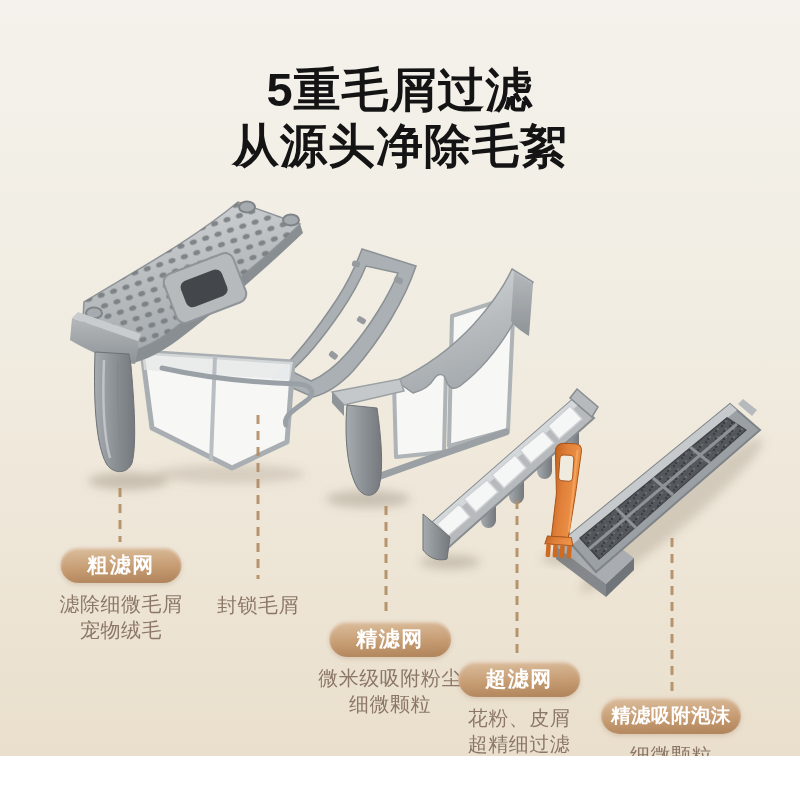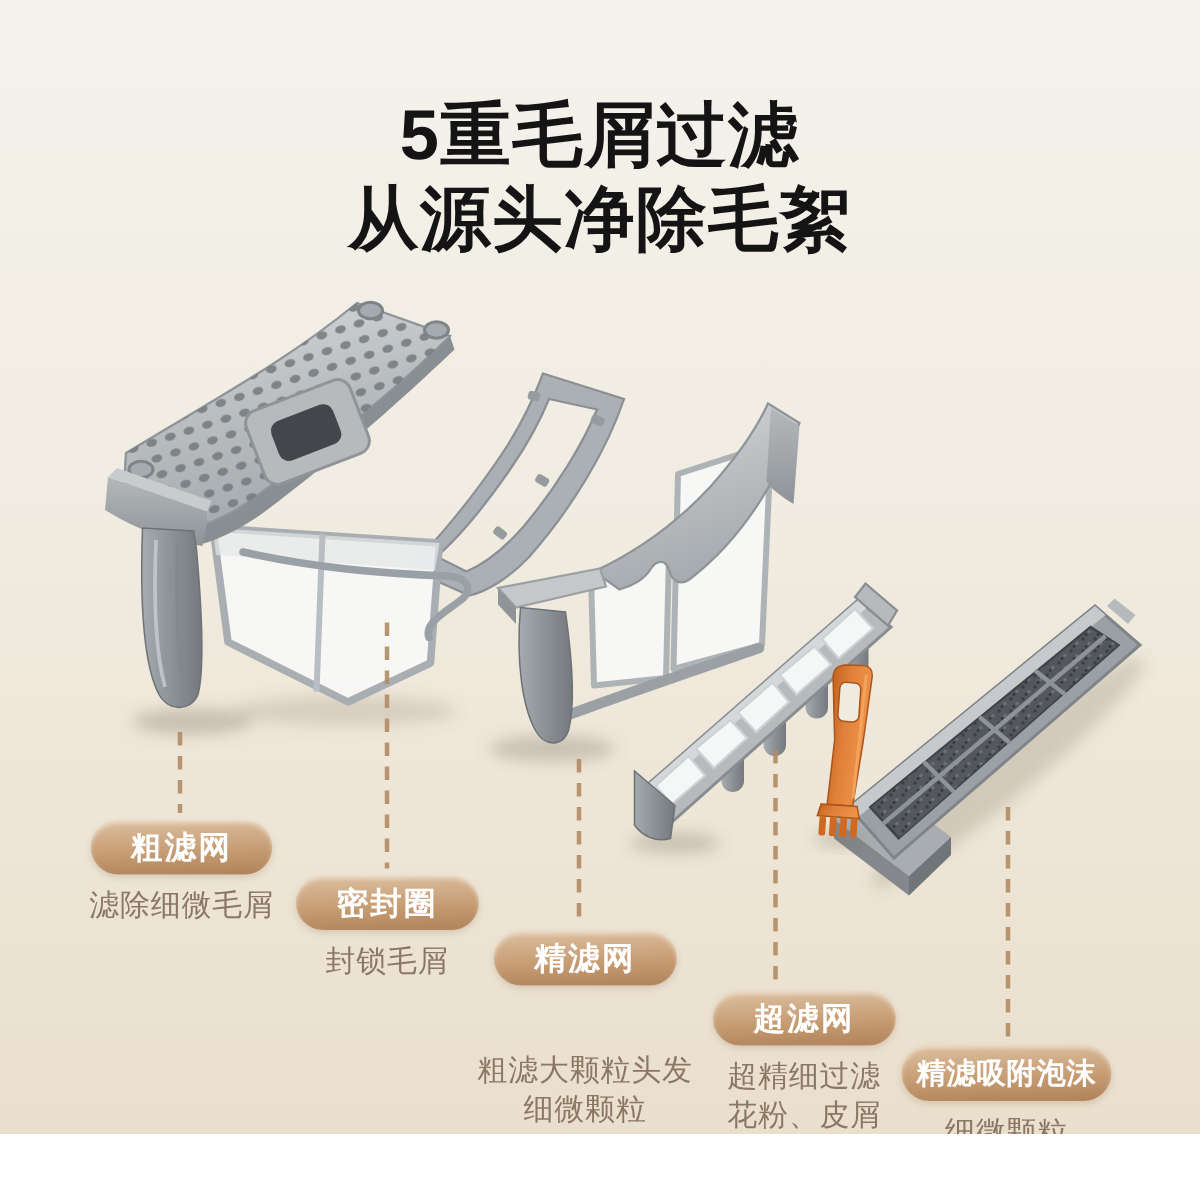--- a/index.html
+++ b/index.html
@@ -11,22 +11,22 @@
          color:#141414;font-size:47px;font-weight:900;line-height:56px;letter-spacing:1px;}
   .label-group{position:absolute;display:flex;flex-direction:column;align-items:center;
                transform:translateX(-50%);white-space:nowrap;}
   .badge{display:inline-block;padding:4px 27px;border-radius:22px;
          background:linear-gradient(178deg,#dcc0a0 0%,#c79d74 55%,#b0835a 100%);
          box-shadow:inset 0 2px 3px rgba(255,255,255,.45),0 2px 4px rgba(150,120,90,.25);
          color:#ffffff;font-size:21px;font-weight:700;letter-spacing:1.5px;}
   .badge.wide{padding:5px 10px;font-size:19.5px;letter-spacing:0.5px;}
   .desc{margin-top:8px;text-align:center;color:#8c7767;font-size:20px;
         line-height:26px;font-weight:500;letter-spacing:0.5px;}
-  .g1{left:121px;top:547px;} .g2{left:258px;top:584px;} .g3{left:390px;top:621px;gap:36px;}
-  .g4{left:536px;top:661px;} .g5{left:671px;top:697px;justify-content:space-between;}
+  .g1{left:121px;top:547px;} .g2{left:258px;top:584px;} .g3{left:390px;top:621px;}
+  .g4{left:519px;top:661px;} .g5{left:671px;top:697px;justify-content:space-between;}
 </style>
 </head>
 <body>
 
 <div class="stage">
 
   <svg width="800" height="800" viewBox="0 0 800 800">
     <defs>
       <linearGradient id="gSaddle" x1="0" y1="0" x2="0.35" y2="1">
         <stop offset="0" stop-color="#d8dbdd"></stop>
@@ -162,43 +162,43 @@
 
   <div class="title">
     <div>5重毛屑过滤</div>
     <div>从源头净除毛絮</div>
   </div>
 
   <div class="label-group g1">
     <span class="badge">粗滤网</span>
     <div class="desc">
       <div>滤除细微毛屑</div>
+      <div>宠物绒毛</div>
     </div>
   </div>
 
   <div class="label-group g2">
-    <span class="badge">密封圈</span>
     <div class="desc">
       <div>封锁毛屑</div>
     </div>
   </div>
 
   <div class="label-group g3">
     <span class="badge">精滤网</span>
     <div class="desc">
-      <div>粗滤大颗粒头发</div>
+      <div>微米级吸附粉尘</div>
       <div>细微颗粒</div>
     </div>
   </div>
 
   <div class="label-group g4">
     <span class="badge">超滤网</span>
     <div class="desc">
+      <div>花粉、皮屑</div>
       <div>超精细过滤</div>
-      <div>花粉、皮屑</div>
     </div>
   </div>
 
   <div class="label-group g5">
     <span class="badge wide">精滤吸附泡沫</span>
     <div class="desc">
       <div>细微颗粒</div>
     </div>
   </div>
 

